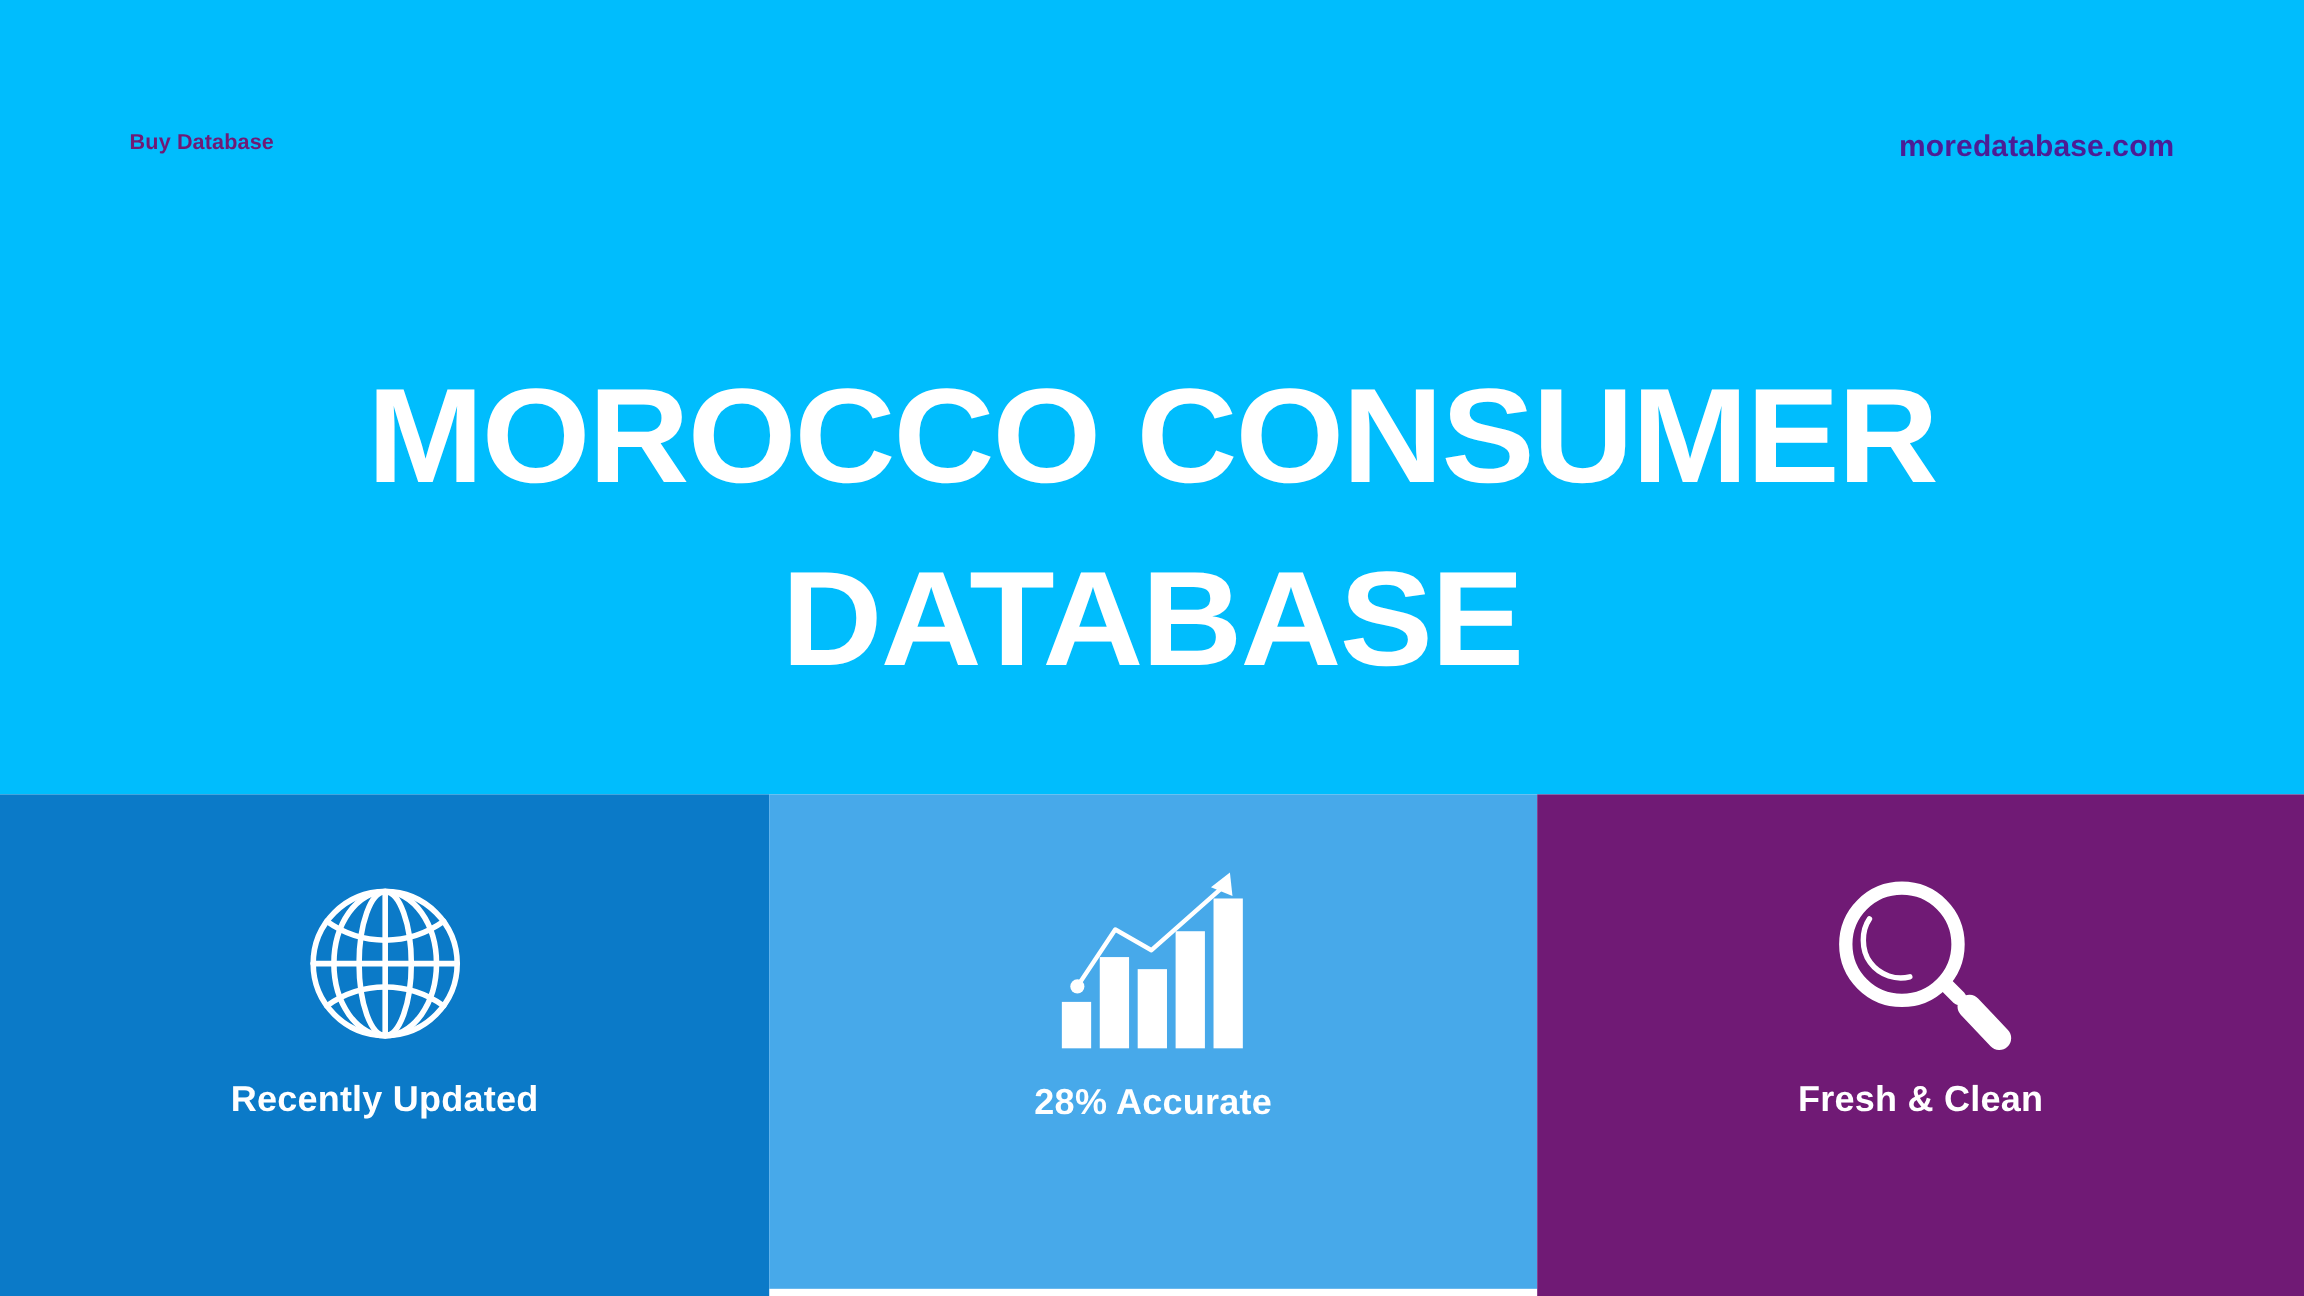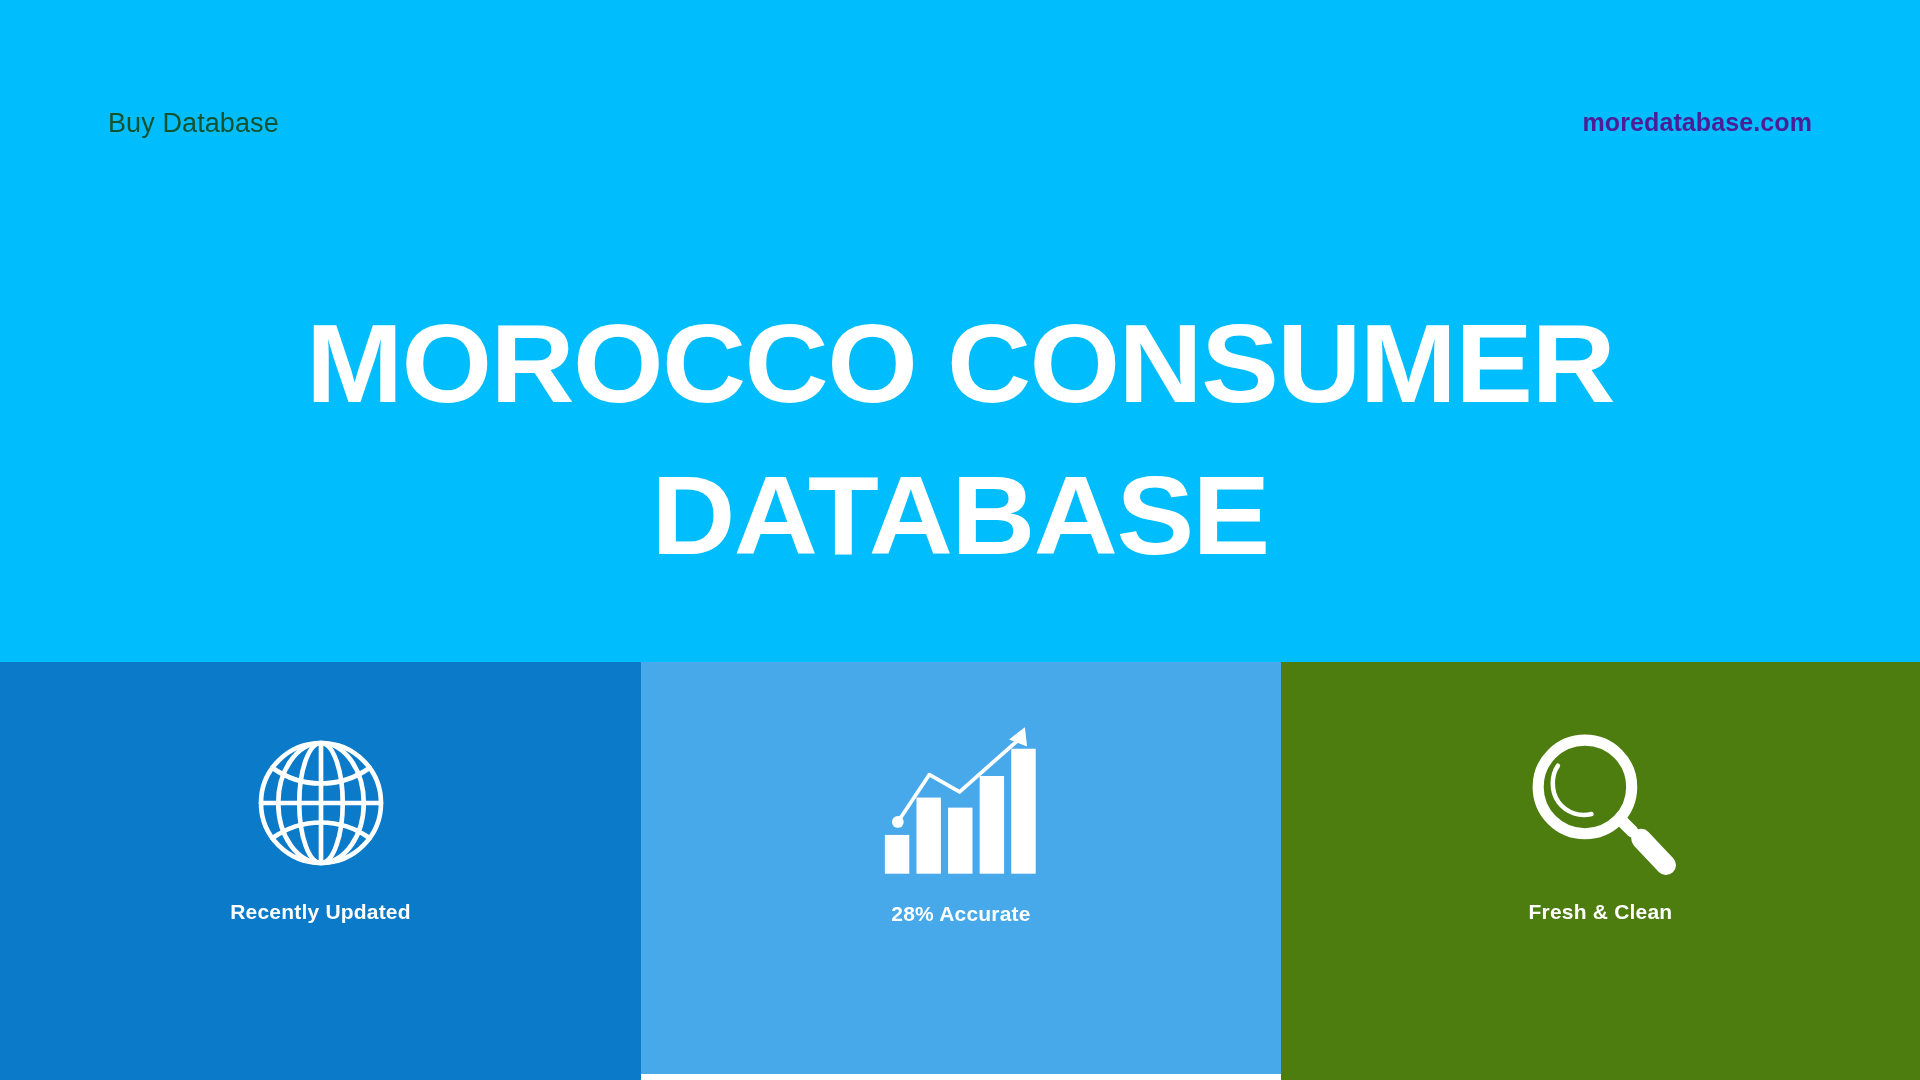--- a/index.html
+++ b/index.html
@@ -28,23 +28,23 @@
     top: 0;
     width: 1920px;
     height: 662px;
     background: #00bdfd;
     overflow: hidden;
   }
   #brand-label {
     position: absolute;
     left: 108px;
     top: 108px;
-    font-size: 27px;
-    font-weight: normal;
-    color: #14532d;
+    font-size: 18px;
+    font-weight: bold;
+    color: #701a75;
     letter-spacing: 0.1px;
     white-space: nowrap;
   }
   #site-url {
     position: absolute;
     right: 108px;
     top: 108px;
     font-size: 25px;
     font-weight: bold;
     color: #4c1d95;
@@ -81,33 +81,33 @@
   }
   .panel {
     position: relative;
     display: flex;
     flex-direction: column;
     align-items: center;
     justify-content: flex-start;
   }
   .panel-a { width: 641px; height: 418px; background: #0b7ac8; }
   .panel-b { width: 640px; height: 412px; background: #47a9ea; }
-  .panel-c { width: 639px; height: 418px; background: #4d7c0f; }
+  .panel-c { width: 639px; height: 418px; background: #701a75; }
 
   .panel-icon {
     margin-top: 66px;
     height: 150px;
     display: flex;
     align-items: center;
     justify-content: center;
   }
   .panel-icon-b { margin-top: 62px; }
   .panel-label {
     margin-top: 22px;
-    font-size: 21px;
+    font-size: 30px;
     font-weight: bold;
     color: #ffffff;
     letter-spacing: 0.2px;
     white-space: nowrap;
     text-align: center;
   }
   .panel-label-b { margin-top: 28px; }
 </style>
 </head>
 <body>

